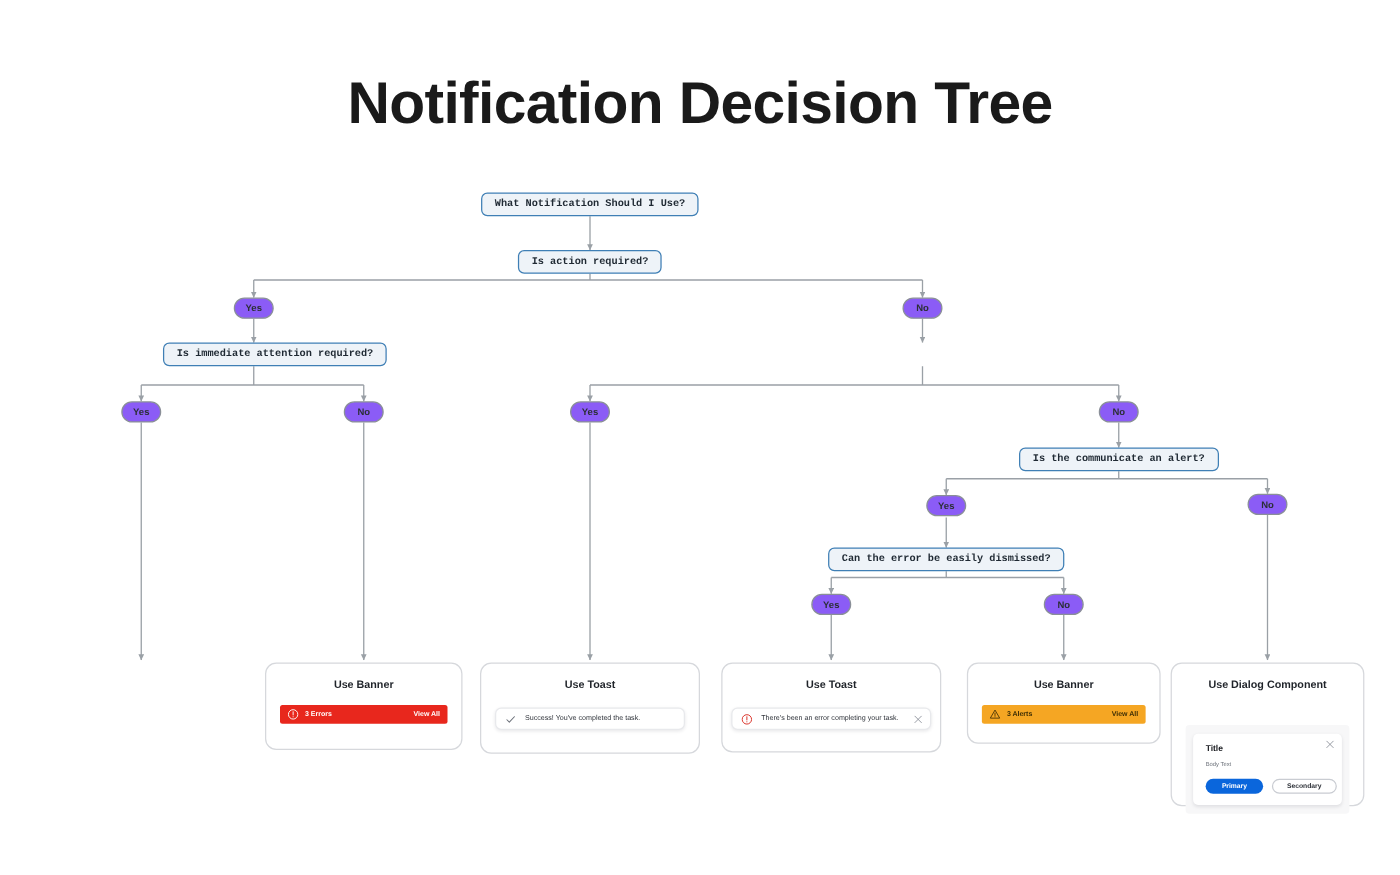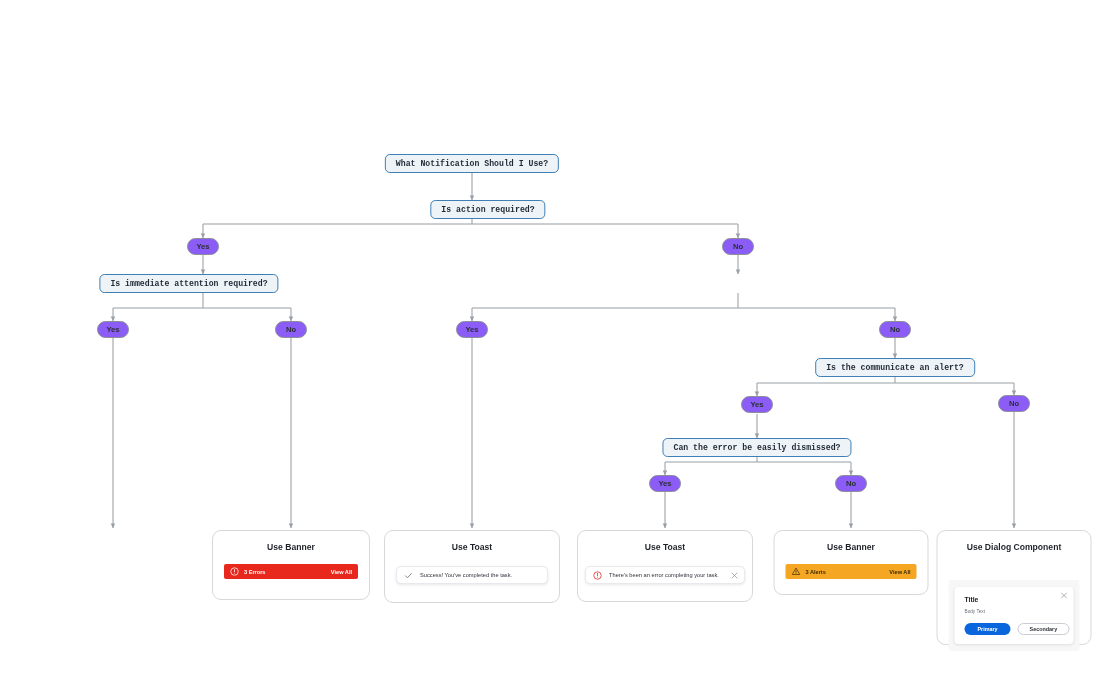--- a/index.html
+++ b/index.html
@@ -217,20 +217,21 @@
     color: #2b2f36;
     border: 1px solid #c9ccd2;
     padding: 0 11px;
   }
 </style>
 </head>
 <body>
 
 <div id="page">
 
+  <div class="page-title">Notification Decision Tree</div>
 
   <svg id="edges" viewBox="0 0 1120 700" xmlns="http://www.w3.org/2000/svg">
     <defs>
       <marker id="arrow" markerWidth="6" markerHeight="6" refX="4.4" refY="2.2" orient="auto" markerUnits="strokeWidth">
         <path d="M0,0 L4.6,2.2 L0,4.4 z" fill="#9aa0a6"></path>
       </marker>
     </defs>
     <g stroke="#9aa0a6" stroke-width="1.05" fill="none">
 
       <path d="M472,173 L472,200" marker-end="url(#arrow)"></path>
@@ -272,23 +273,23 @@
       <path d="M851,462 L851,475" marker-end="url(#arrow)"></path>
 
       <path d="M665,492 L665,528" marker-end="url(#arrow)"></path>
 
       <path d="M851,492 L851,528" marker-end="url(#arrow)"></path>
     </g>
   </svg>
 
   <div class="decision" style="left:472px; top:154px;">What Notification Should I Use?</div>
 
-  <div class="decision" style="left:488px; top:200px;">Is action required?</div>
-
-  <div class="decision" style="left:189px; top:274px;">Is immediate attention required?</div>
+  <div class="decision" style="left:472px; top:200px;">Is action required?</div>
+
+  <div class="decision" style="left:220px; top:274px;">Is immediate attention required?</div>
 
 
   <div class="decision" style="left:895px; top:358px;">Is the communicate an alert?</div>
 
   <div class="decision" style="left:757px; top:438px;">Can the error be easily dismissed?</div>
 
   <div class="pill" style="left:203px; top:238px;">Yes</div>
   <div class="pill" style="left:738px; top:238px;">No</div>
 
   <div class="pill" style="left:113px; top:321px;">Yes</div>

